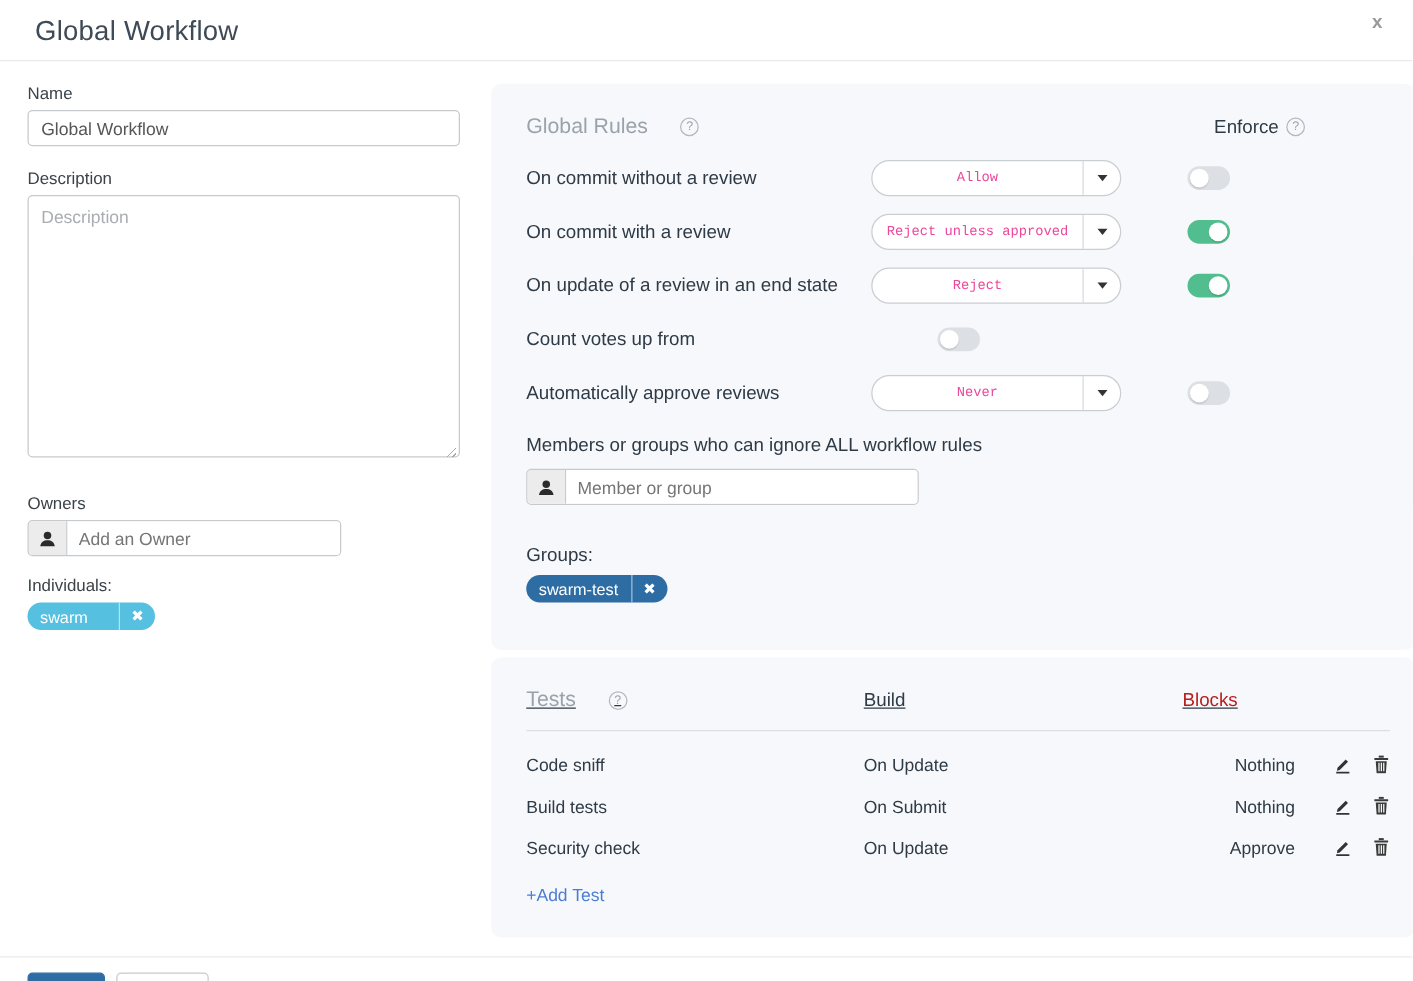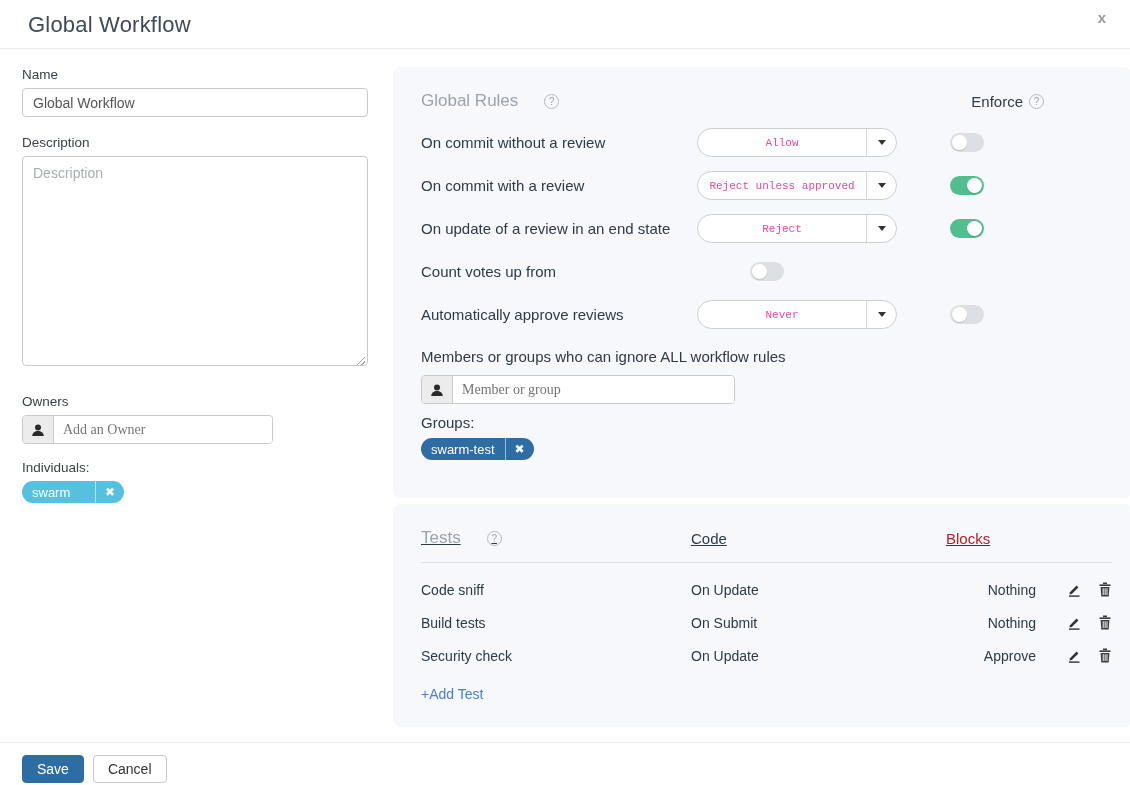--- a/index.html
+++ b/index.html
@@ -30,21 +30,21 @@
   .resize-grip { position:absolute; right:3px; bottom:5px; width:10px; height:10px;
     background:repeating-linear-gradient(-45deg, transparent 0 2px, #a8a8a8 2px 3px);
     clip-path:polygon(100% 0, 100% 100%, 0 100%); }
   .spacer18 { height:18px; } .spacer24 { height:24px; } .spacer16 { height:16px; }
 
   .input-group { display:flex; border:1px solid #c6cacd; border-radius:4px; overflow:hidden;
     background:#fff; height:29px; }
   .input-addon { width:31px; flex:none; background:#ececec; border-right:1px solid #c6cacd;
     display:flex; align-items:center; justify-content:center; }
   .input-group input { flex:1; border:none; outline:none; padding:0 9px; font-size:14px;
-    color:#555; font-family:Liberation Serif, serif; min-width:0; }
+    color:#555; font-family:Liberation Sans, sans-serif; min-width:0; }
   .owners-group { width:251px; }
 
   .tag { display:inline-flex; align-items:center; height:22px; border-radius:12px;
     color:#fff; font-size:13px; overflow:hidden; cursor:default; }
   .tag-lightblue { background:#56c0e0; }
   .tag-blue { background:#2e6da4; }
   .tag .tag-label { padding:0 10px; }
   .tag-lightblue .tag-label { min-width:73px; }
   .tag .tag-divider { width:1px; align-self:stretch; background:rgba(255,255,255,.55); }
   .tag .tag-x { padding:0 9px; font-weight:700; font-size:12px; cursor:pointer; }
@@ -74,21 +74,21 @@
 
   .toggle { width:34px; height:19px; border-radius:10px; background:#dcdfe3; position:relative;
     margin-left:53px; cursor:pointer; flex:none; }
   .toggle .knob { position:absolute; top:2px; left:2px; width:15px; height:15px; border-radius:50%;
     background:#fff; box-shadow:0 1px 1px rgba(0,0,0,.15); }
   .toggle.on { background:#52be8f; }
   .toggle.on .knob { left:auto; right:2px; }
 
   .ignore-label { font-size:15px; color:#2e3a45; margin-top:12px; }
   .member-group { width:314px; margin-top:10px; }
-  .groups-label { font-size:15px; color:#2e3a45; margin-top:10px; }
+  .groups-label { font-size:15px; color:#2e3a45; margin-top:32px; }
   .group-tags { margin-top:7px; }
 
   
   .tests-head { display:flex; align-items:center;text-decoration:underline; }
   .col-name { width:270px; flex:none; }
   .col-when { width:255px; flex:none; font-size:15px; color:#2e3a45; }
   .col-blocks { font-size:15px; color:#b91c1c; }
   .tests-divider { border-bottom:1px solid #dcdee2; margin-top:14px; }
   .test-row { display:flex; align-items:center; height:33px; font-size:14px; color:#2e3a45; }
   .tests-rows { margin-top:10px; }
@@ -245,21 +245,21 @@
         </span>
       </div>
     </div>
 
     <div class="panel">
       <div class="tests-head">
         <div class="panel-heading col-name">
           <span>Tests</span>
           <span class="help-icon">?</span>
         </div>
-        <div class="col-when">Code</div>
+        <div class="col-when">Build</div>
         <div class="col-blocks">Blocks</div>
       </div>
       <div class="tests-divider"></div>
 
       <div class="tests-rows">
         <div class="test-row">
           <div class="test-name">Code sniff</div>
           <div class="test-when">On Update</div>
           <div class="test-blocks">Nothing</div>
           <span class="icon-btn edit-btn">

